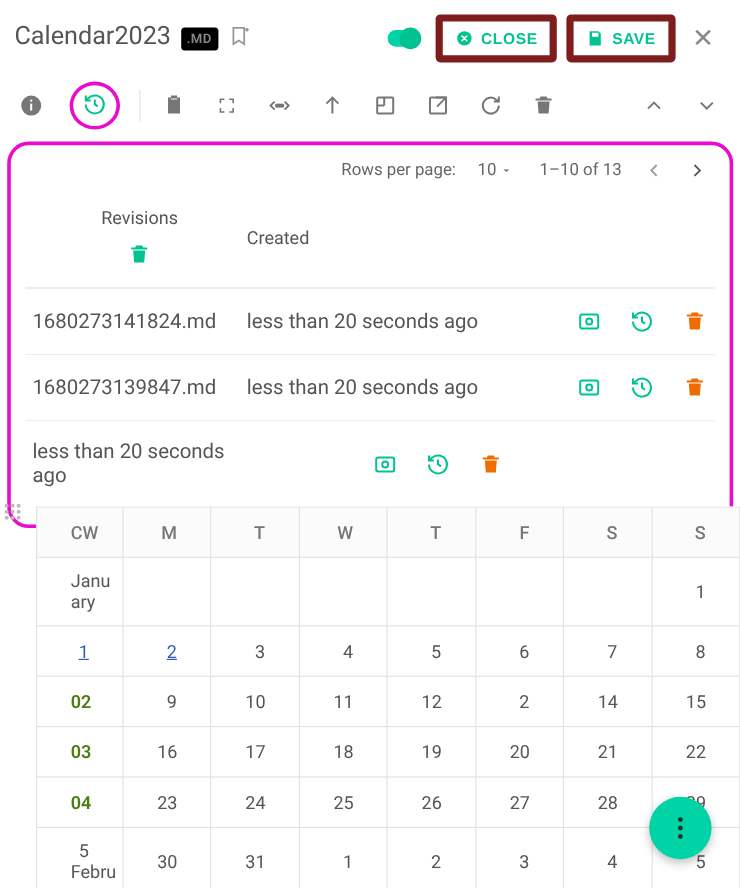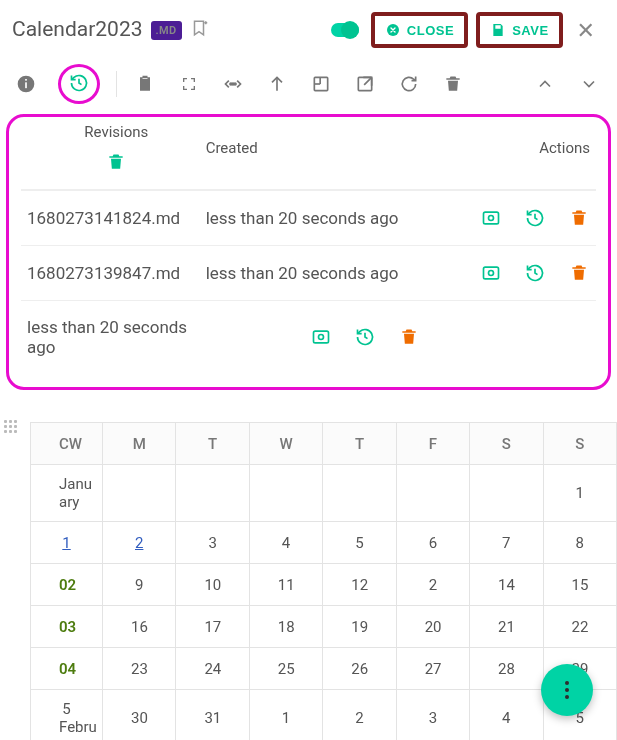--- a/index.html
+++ b/index.html
@@ -18,21 +18,21 @@
     align-items: center;
     padding: 12px 16px 10px 12px;
     gap: 8px;
   }
   .title {
     font-size: 21px;
     color: #555;
     line-height: 1.2;
   }
   .badge-md {
-    background: #4c1d95;
+    background: #000000;
     color: #888;
     font-size: 11px;
     font-weight: 600;
     padding: 3px 6px 3px 5px;
     border-radius: 3px;
     letter-spacing: 0.3px;
   }
   .bookmark { color: #999; }
   .spacer { flex: 1; }
   .switch {
@@ -46,21 +46,21 @@
     right: 0; top: 50%;
     width: 18px; height: 18px;
     background: #00c391;
     border-radius: 50%;
     transform: translateY(-50%);
   }
   .btn-outline {
     display: inline-flex;
     align-items: flex-end;
     gap: 6px;
-    border: 4px solid #7f1d1d;
+    border: 6px solid #7f1d1d;
     color: #00c391;
     font-size: 13px;
     font-weight: 600;
     letter-spacing: 0.5px;
     padding: 6px 10px;
     border-radius: 4px;
     background: #fff;
     cursor: pointer;
   }
   .btn-outline svg, .btn-outline .icon-circle { width: 16px; height: 16px; }
@@ -173,21 +173,21 @@
   table.cal {
     width: 100%;
     border-collapse: collapse;
     table-layout: fixed;
     font-size: 15px;
     color: #555;
   }
   table.cal th, table.cal td {
     border: 1px solid #e3e3e3;
     padding: 10px 28px;
-    text-align: center;
+    text-align: right;
     height: 42px;
   }
   table.cal th {
     background: #fbfbfb;
     font-weight: 500;
     color: #777;
   }
   table.cal td.cw { font-weight: 600; color: #4d7c0f; }
   table.cal td.link { color: #315dbf; text-decoration: underline; }
   table.cal tr:nth-child(2) td { vertical-align: middle; }
@@ -315,32 +315,51 @@
       </svg>
   </span>
   <span class="t-icon">
     <svg viewBox="0 0 24 24" fill="none" stroke="currentColor" stroke-width="2">
         <polyline points="6 9 12 15 18 9"></polyline>
       </svg>
   </span>
 </div>
 
 <div class="revisions-panel">
+  <div class="pager">
+    <span>Rows per page:</span>
+    <span class="rpp-val">
+      <span>10</span>
+      <svg width="12" height="12" viewBox="0 0 24 24">
+          <path d="M7 10l5 5 5-5z" fill="#888"></path>
+        </svg>
+    </span>
+    <span>1–10 of 13</span>
+    <span class="chev">
+      <svg viewBox="0 0 24 24" width="18" height="18" fill="none" stroke="currentColor" stroke-width="2">
+          <polyline points="15 6 9 12 15 18"></polyline>
+        </svg>
+    </span>
+    <span class="chev active">
+      <svg viewBox="0 0 24 24" width="18" height="18" fill="none" stroke="currentColor" stroke-width="2">
+          <polyline points="9 6 15 12 9 18"></polyline>
+        </svg>
+    </span>
+  </div>
 
   <div class="rev-header">
     <span class="col-rev">
       <span>Revisions</span>
       <span class="act-icon teal">
         <svg viewBox="0 0 24 24" fill="currentColor">
             <path d="M9 3h6l1 2h4v2H4V5h4l1-2zM6 8h12l-1 12H7L6 8z"></path>
           </svg>
       </span>
     </span>
     <span>Created</span>
-    <span class="col-act">Actions</span>
   </div>
 
   <div id="rev-rows">
       <div class="rev-row">
         <span>1680273141824.md</span>
         <span>less than 20 seconds ago</span>
         <span class="col-act">
           <span class="act-icon teal">
             <svg viewBox="0 0 24 24" fill="none" stroke="currentColor" stroke-width="2">
               <rect x="3" y="5" width="18" height="14" rx="2"></rect>

